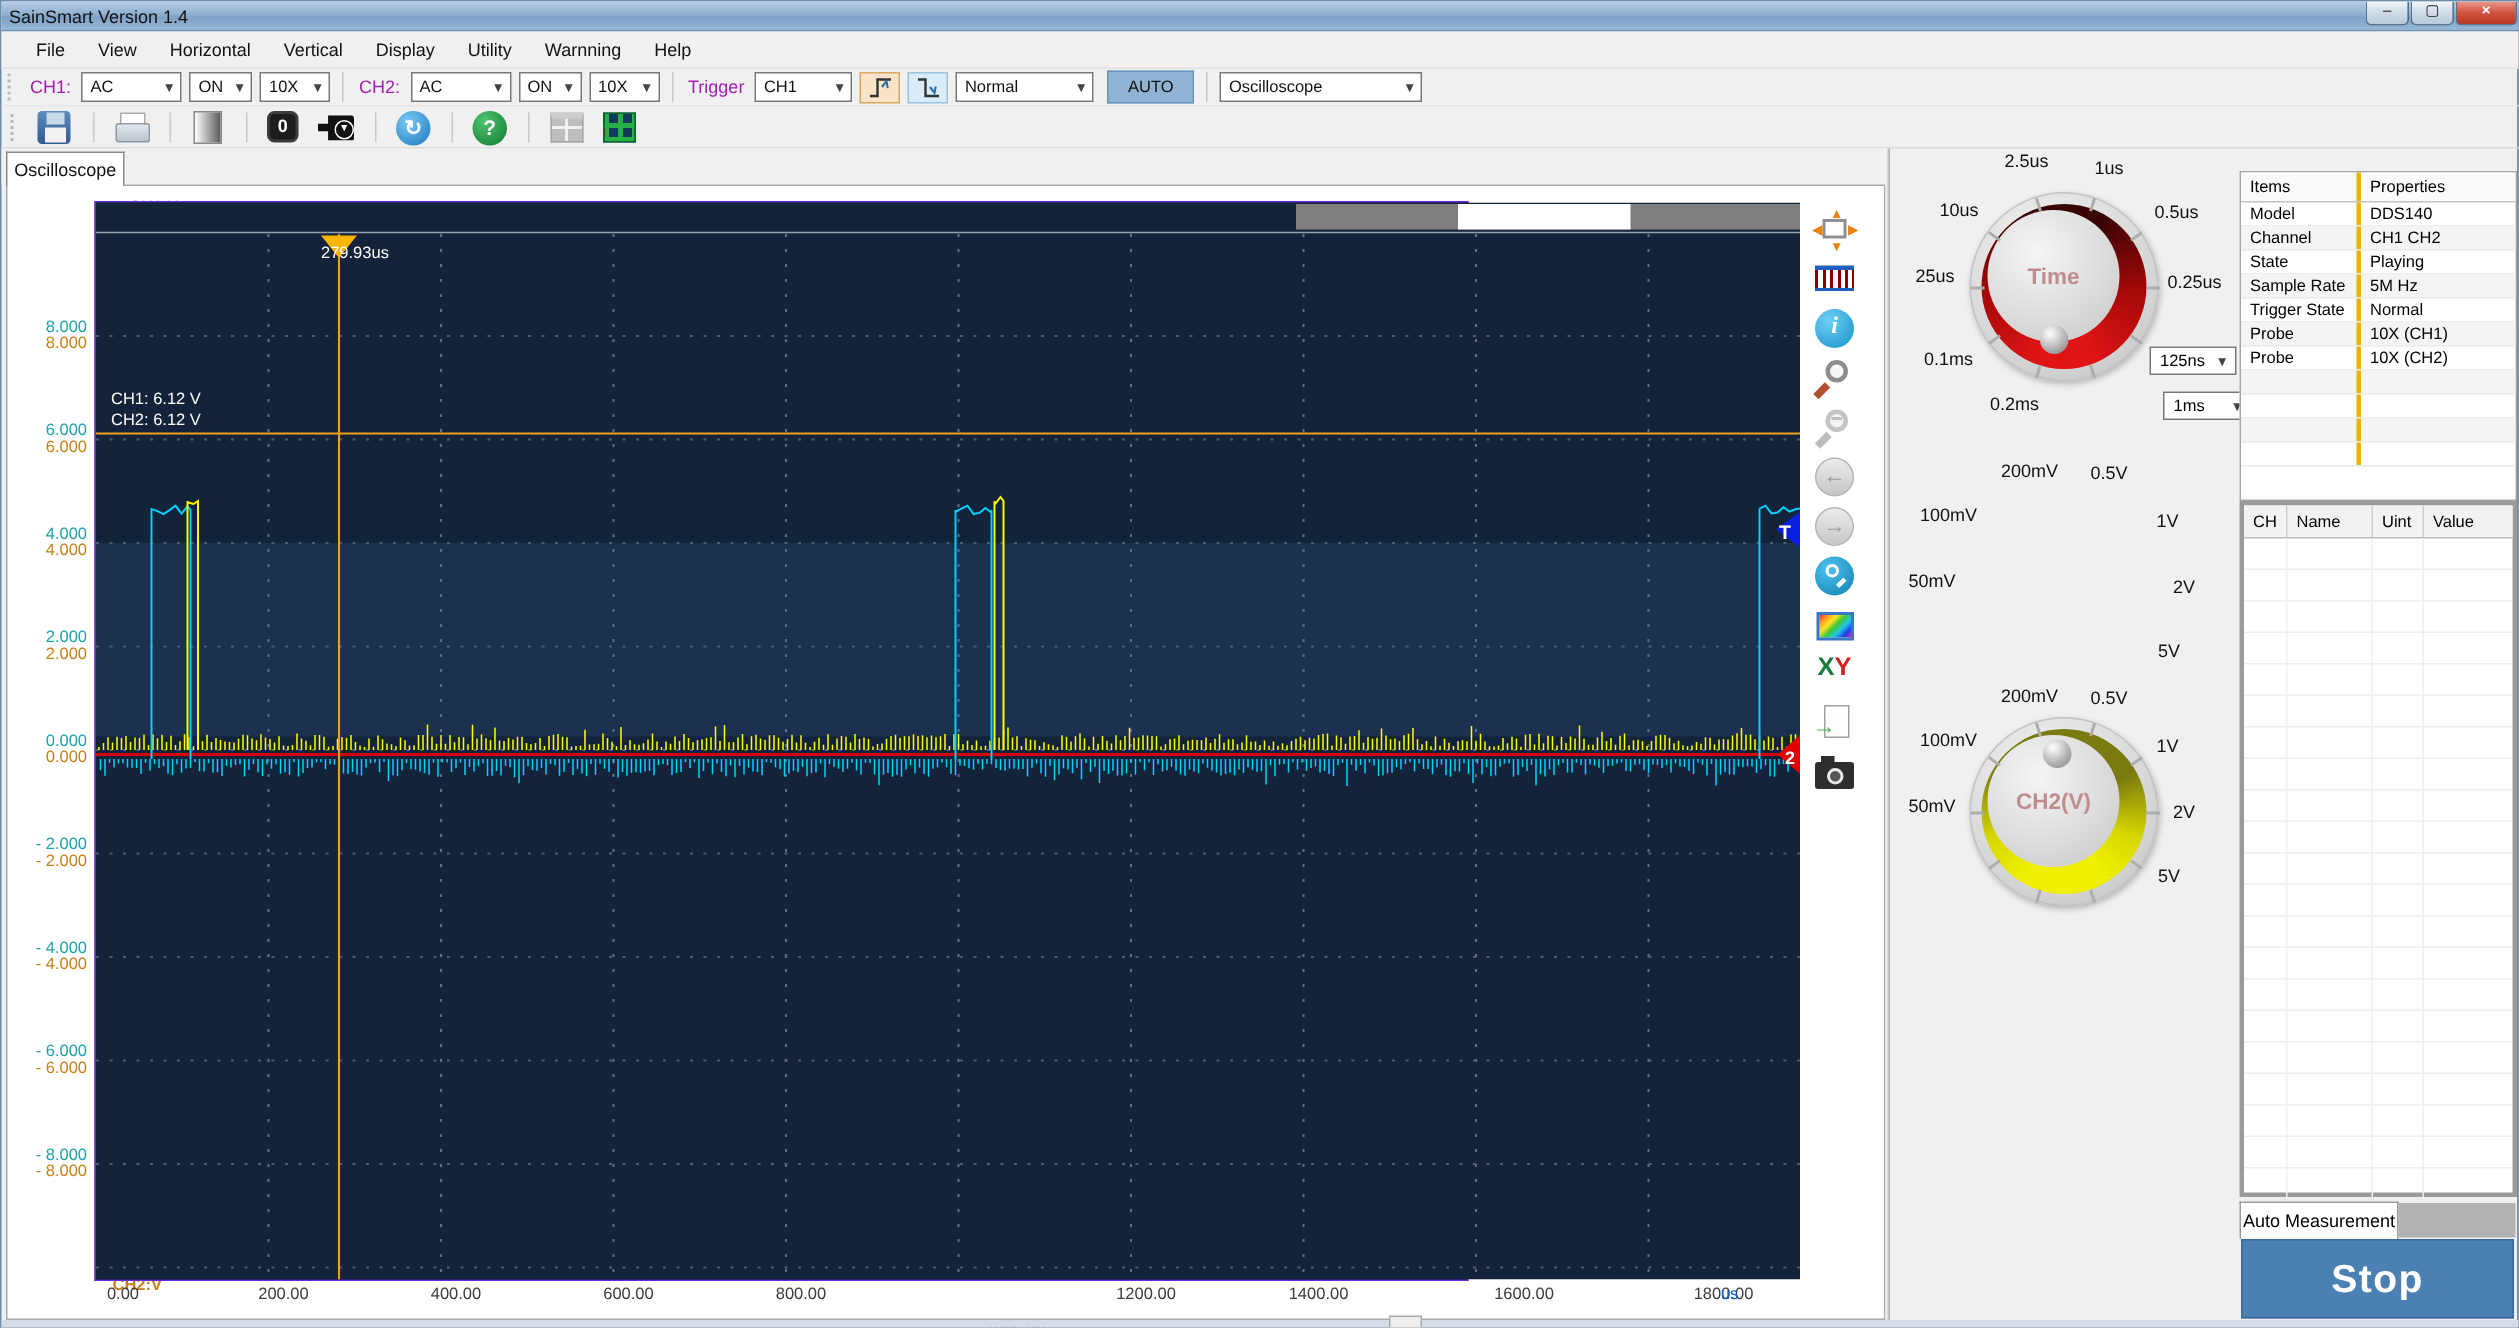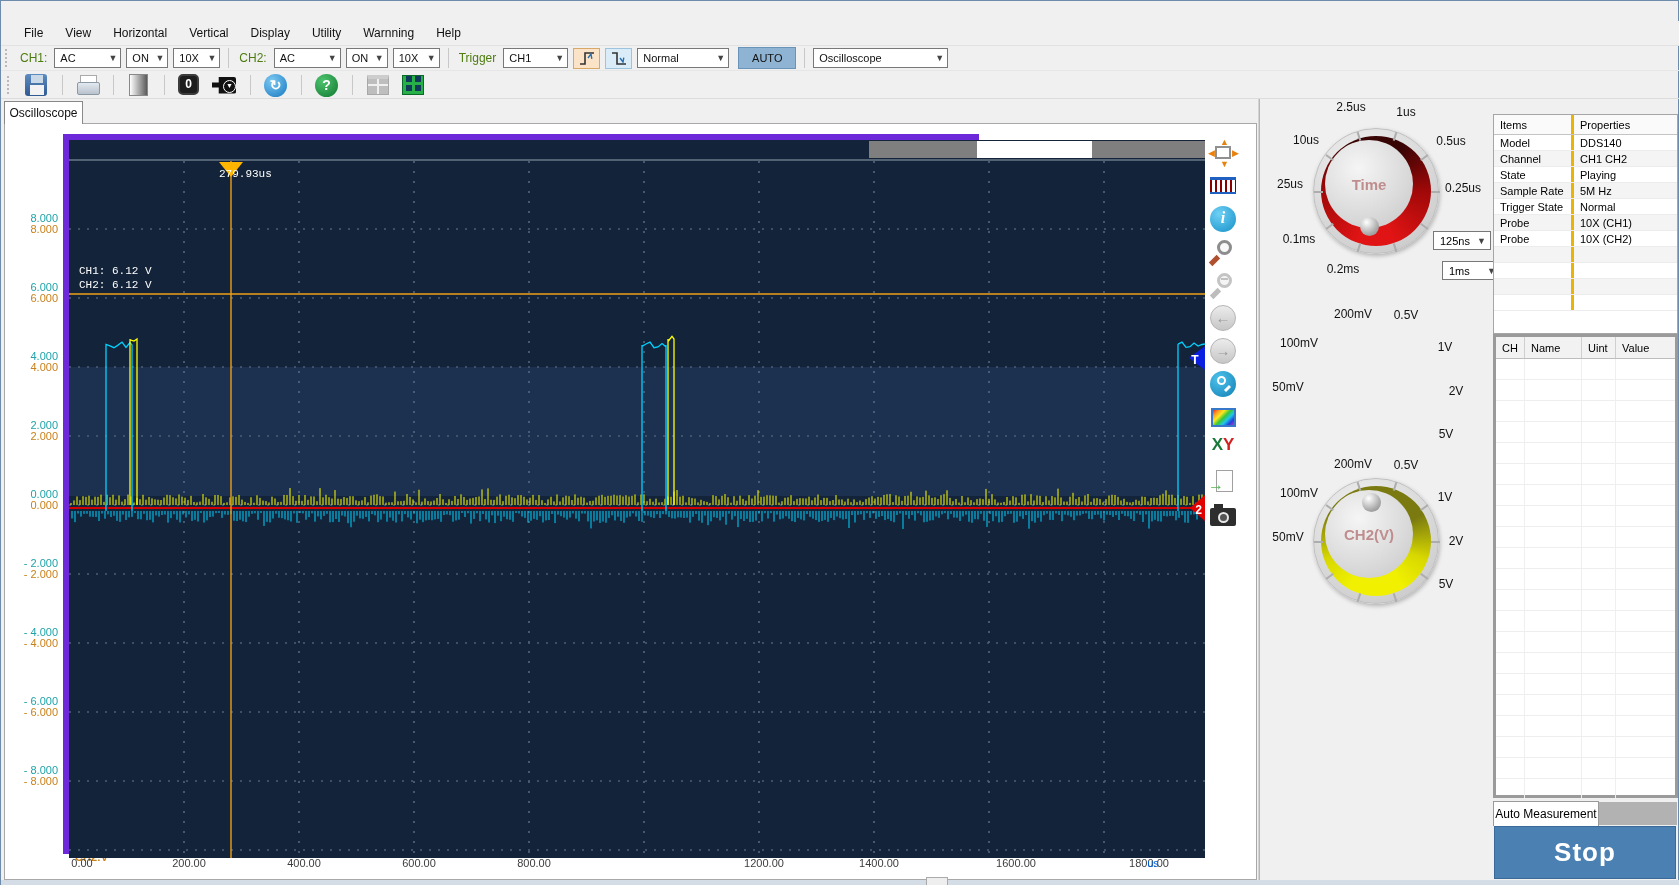--- a/index.html
+++ b/index.html
@@ -16,21 +16,21 @@
   .winbtn.close{background:linear-gradient(180deg,#e89a8c,#d35240 50%,#b83826);color:#fff;font-weight:bold;width:41px;}
 
   
   .menubar{left:0;top:20px;width:1679px;height:25px;background:#f0f0f0;border-bottom:1px solid #e2e2e2;display:flex;align-items:center;padding-left:12px;gap:0;}
   .menu-item{font-size:12px;color:#111;padding:4px 11px;}
 
   
   .toolbar1{left:0;top:45px;width:1679px;height:25px;display:flex;align-items:center;gap:5px;padding-left:4px;border-bottom:1px solid #e6e6e6;}
   .toolbar2{left:0;top:70px;width:1679px;height:28px;display:flex;align-items:center;gap:9px;padding-left:6px;border-bottom:1px solid #dcdcdc;}
   .grip{width:4px;height:18px;border-left:2px dotted #b9b9b9;margin-right:4px;}
-  .tb-label{font-size:12px;color:#4d7c0f;margin:0 2px;}
+  .tb-label{font-size:12px;color:#a21caf;margin:0 2px;}
   .combo{height:20px;background:#fff;border:1px solid #787878;display:flex;align-items:center;font-size:11px;color:#111;padding-left:5px;position:relative;}
   .combo .arr{margin-left:auto;width:15px;text-align:center;color:#444;font-size:9px;}
   .vsep{width:1px;height:20px;background:#c8c8c8;margin:0 3px;}
   .edge-btn{width:27px;height:21px;border:1px solid #d8a868;background:#fae3c6;display:flex;align-items:center;justify-content:center;}
   .edge-btn.fall{background:#d9ecf8;border-color:#9cc4de;}
   .auto-btn{width:58px;height:22px;background:#8fb3d3;border:1px solid #6a93b8;font-size:11px;color:#111;text-align:center;line-height:20px;margin-left:4px;}
 
   
   .tbi{width:26px;height:24px;position:relative;}
   .i-save{width:22px;height:22px;margin:1px;border-radius:3px;background:linear-gradient(180deg,#5d8cc0,#2f5a92);}
@@ -52,21 +52,21 @@
   .tabstrip{left:0;top:98px;width:1256px;height:24px;background:#f0f0f0;}
   .tab{left:3px;top:100px;width:79px;height:23px;background:#fff;border:1px solid #898989;border-bottom:none;font-size:12px;color:#111;text-align:center;line-height:22px;}
   .panel{left:3px;top:122px;width:1253px;height:757px;background:#fff;border:1px solid #a8a8a8;}
   .bottom-strip{left:0;top:879px;width:1679px;height:6px;background:#d4dce6;}
   .status-grip{left:925px;top:876px;width:22px;height:9px;background:#eee;border:1px solid #aaa;}
 
   
   .ch-axis{font-size:11px;font-weight:bold;}
   .ylab{position:absolute;width:49px;text-align:right;font-size:11px;line-height:11px;}
   .xlab{position:absolute;font-size:11px;color:#3c3c3c;transform:translateX(-50%);}
-  .plot-frame{left:62px;top:133px;width:916px;height:720px;border:6px solid #6d28d9;background:#13243a;font-family:Liberation Mono, monospace;}
+  .plot-frame{left:62px;top:133px;width:916px;height:720px;border:1px solid #6d28d9;background:#13243a;}
 
   
   .ric{left:1207px;width:30px;height:30px;position:absolute;}
   .ic-fit .box{position:absolute;left:7px;top:8px;width:16px;height:13px;border:2px solid #909090;background:#fff;}
   .ic-fit i{position:absolute;font-style:normal;color:#e8820c;font-size:9px;line-height:9px;}
   .ic-comb{}
   .ic-comb .comb{position:absolute;left:2px;top:6px;width:26px;height:17px;border-top:3px solid #2060c0;border-bottom:2px solid #2060c0;background:repeating-linear-gradient(90deg,#8b0000 0 2px,transparent 2px 5px);}
   .circle-ic{position:absolute;left:2px;top:2px;width:26px;height:26px;border-radius:50%;text-align:center;color:#fff;font-weight:bold;}
   .ic-info .circle-ic{background:radial-gradient(circle at 35% 30%,#6fd0f5,#1690c8);font-family:"Liberation Serif",serif;font-style:italic;font-size:16px;line-height:24px;}
   .lens{position:absolute;border-radius:50%;}
@@ -115,20 +115,28 @@
   .mrow div{border-right:1px solid #efefef;}
   .auto-tab{left:1492px;top:800px;width:106px;height:25px;background:#fff;border:1px solid #9a9a9a;border-bottom:none;font-size:12px;text-align:center;line-height:24px;}
   .auto-tab-rest{left:1598px;top:801px;width:78px;height:23px;background:#b2b2b2;}
   .stop-btn{left:1493px;top:825px;width:182px;height:53px;background:#4b80b2;border:1px solid #3a6a99;color:#fff;font-size:26px;font-weight:bold;text-align:center;line-height:51px;letter-spacing:1px;}
 </style>
 </head>
 <body>
 
 <div class="root">
 
+  <div class="abs titlebar">
+    <div class="abs title-text">SainSmart  Version 1.4</div>
+    <div class="abs winbtns">
+      <div class="winbtn">–</div>
+      <div class="winbtn">▢</div>
+      <div class="winbtn close">×</div>
+    </div>
+  </div>
 
   <div class="abs menubar">
     <span class="menu-item">File</span>
     <span class="menu-item">View</span>
     <span class="menu-item">Horizontal</span>
     <span class="menu-item">Vertical</span>
     <span class="menu-item">Display</span>
     <span class="menu-item">Utility</span>
     <span class="menu-item">Warnning</span>
     <span class="menu-item">Help</span>

